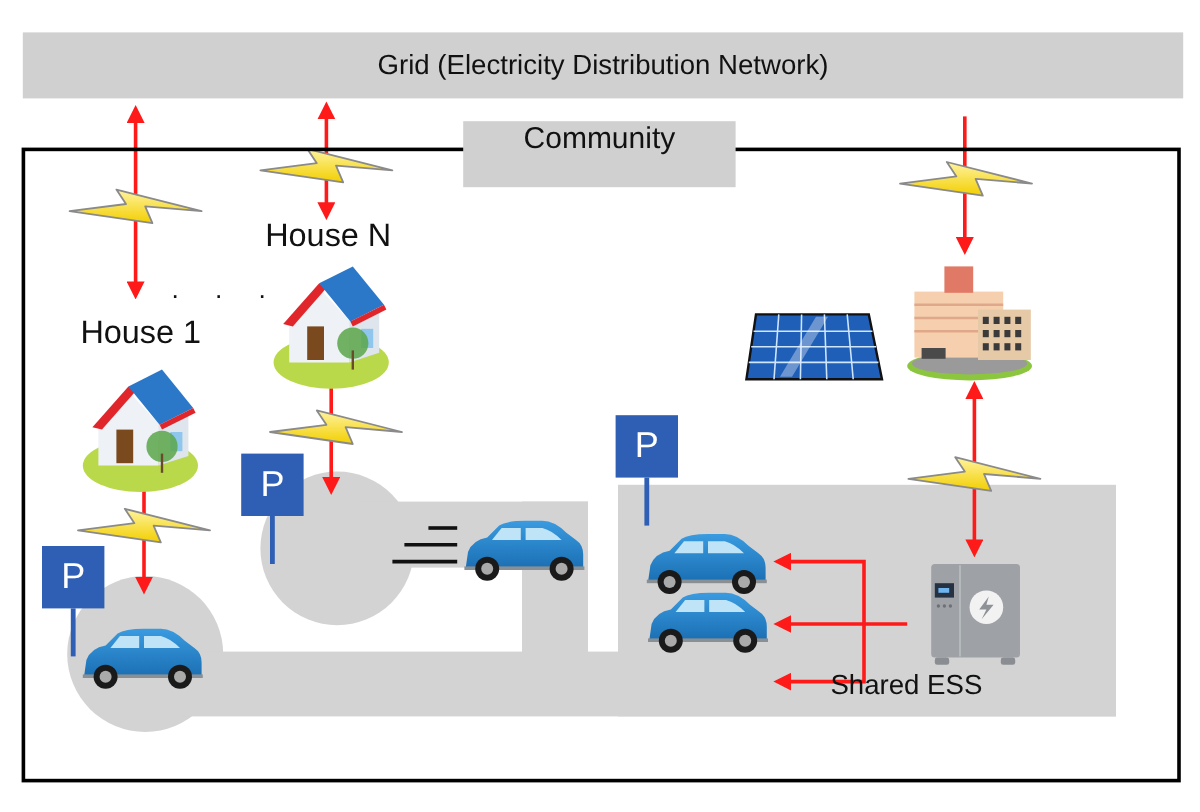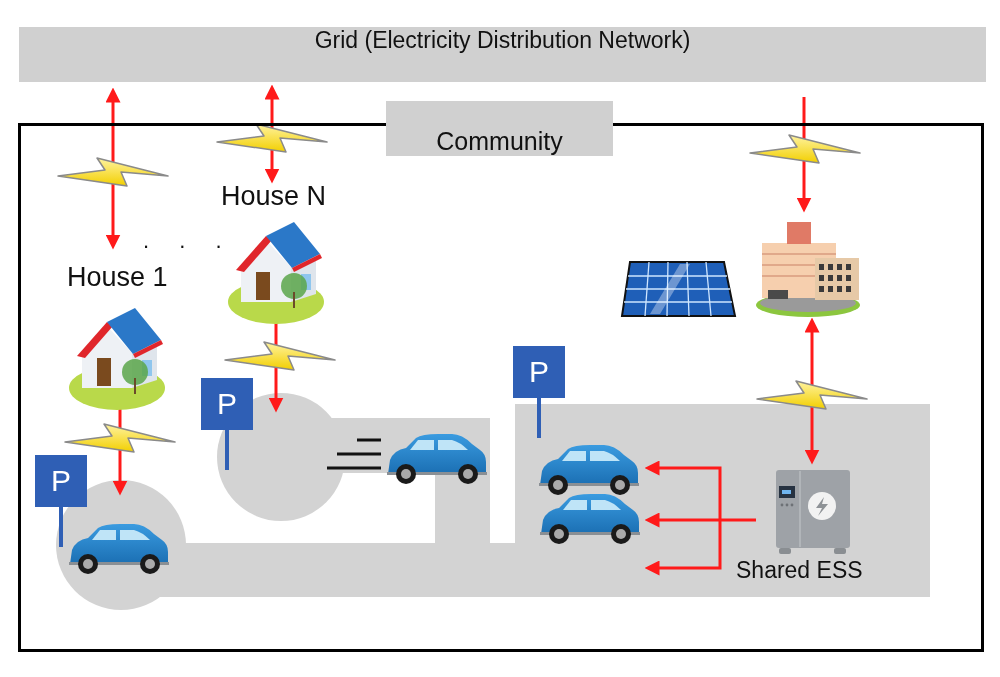--- a/index.html
+++ b/index.html
@@ -1,20 +1,20 @@
 <!DOCTYPE html>
 <html><head>
 <meta charset="utf-8">
 <style>
   html, body { margin: 0; padding: 0; background: #ffffff; }
   body { width: 1000px; height: 677px; position: relative; overflow: hidden; font-family: "Liberation Sans", "DejaVu Sans", sans-serif; color: #111; }
   .abs { position: absolute; }
-  .grid-bar { left: 19px; top: 27px; width: 967px; height: 55px; background: #d0d0d0; display: flex; align-items: flex-start; justify-content: center; font-size: 23px; }
+  .grid-bar { left: 19px; top: 27px; width: 967px; height: 55px; background: #d0d0d0; display: flex; align-items: center; justify-content: center; font-size: 23px; }
   .community-box { left: 18px; top: 123px; width: 966px; height: 529px; border: 3px solid #000; box-sizing: border-box; }
-  .community-label { left: 386px; top: 101px; width: 227px; height: 55px; background: #d0d0d0; display: flex; align-items: flex-end; justify-content: center; font-size: 25px; }
+  .community-label { left: 386px; top: 101px; width: 227px; height: 55px; background: #d0d0d0; display: flex; align-items: flex-start; justify-content: center; font-size: 25px; }
   .lbl { font-size: 27px; white-space: nowrap; }
   .facility-text { left: 417px; top: 173px; font-size: 25px; line-height: 34px; }
   .ellipsis { left: 143px; top: 228px; font-size: 22px; letter-spacing: 12px; }
   svg.layer { position: absolute; left: 0; top: 0; }
 </style>
 </head>
 <body>
 
 <svg class="layer" width="1000" height="677" viewBox="0 0 1000 677">
   <defs>
@@ -174,17 +174,17 @@
   <span>Community</span>
 </div>
 
 <div class="abs lbl" style="left:221px; top:181px;">House N</div>
 <div class="abs lbl" style="left:67px; top:262px;">House 1</div>
 <div class="abs ellipsis">. . .</div>
 
 <div class="abs facility-text">
 </div>
 
-<div class="abs lbl" style="left:736px; top:557px; font-size:23px;">Shared ESS</div>
+<div class="abs lbl" style="left:692px; top:557px; font-size:23px;">Shared ESS</div>
 
 <div class="abs" style="left:35px; top:455px; width:52px; height:52px; color:#fff; font-size:30px; display:flex; align-items:center; justify-content:center;">P</div>
 <div class="abs" style="left:201px; top:378px; width:52px; height:52px; color:#fff; font-size:30px; display:flex; align-items:center; justify-content:center;">P</div>
 <div class="abs" style="left:513px; top:346px; width:52px; height:52px; color:#fff; font-size:30px; display:flex; align-items:center; justify-content:center;">P</div>
 
 </body></html>

